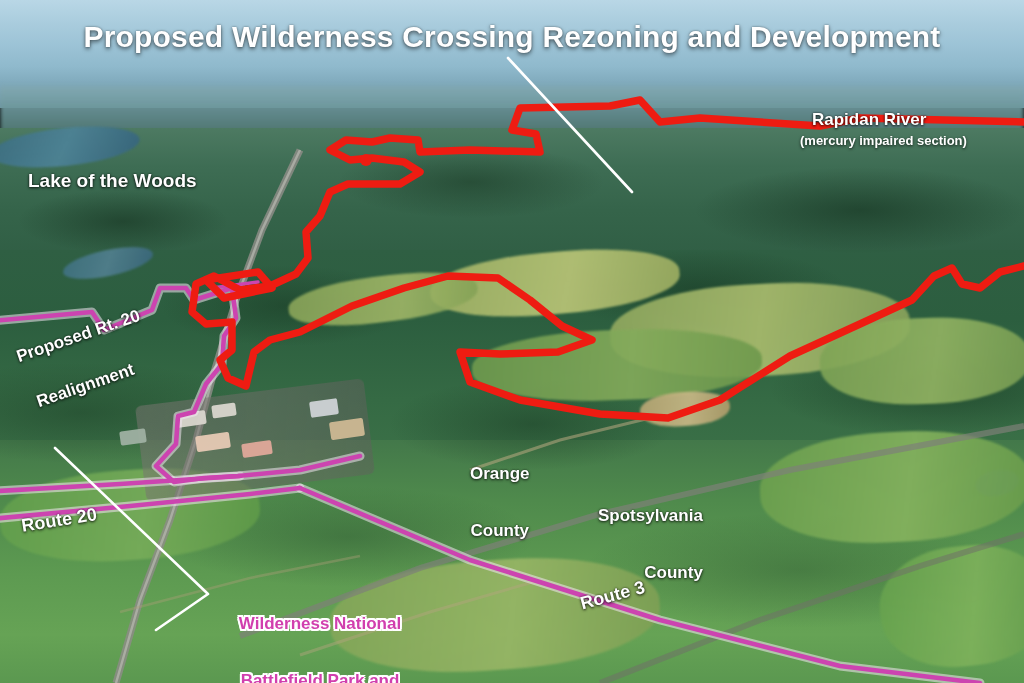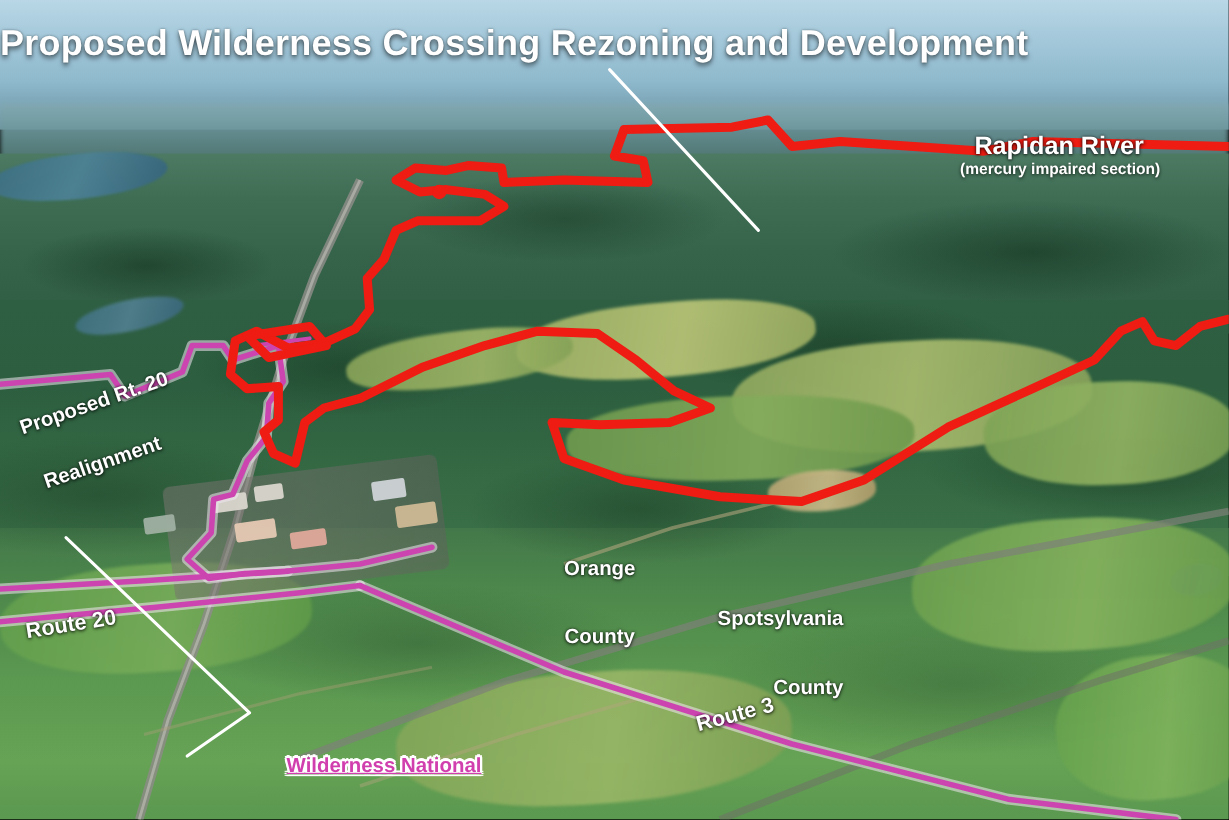--- a/index.html
+++ b/index.html
@@ -129,32 +129,32 @@
   }
   .bldg { position: absolute; background: #d9d6ce; border-radius: 2px; opacity: .95; }
 
   
   svg.vec { position: absolute; inset: 0; width: 1024px; height: 683px; overflow: visible; }
 
   
   .lbl { position: absolute; white-space: pre; line-height: 1.12; }
 
   .title {
-    left: 0; top: 20px; width: 1024px; 
+    left: 0; top: 20px; width: 1024px; text-align: center;
     font-size: 30px; font-weight: bold; color: #ffffff;
     letter-spacing: .2px;
     text-shadow: 0 2px 4px rgba(0,0,0,.55), 0 0 2px rgba(0,0,0,.4);
   }
 
   .white-lbl {
     color: #ffffff; font-weight: bold;
     text-shadow: 0 1px 3px rgba(0,0,0,.75), 0 0 2px rgba(0,0,0,.6);
   }
 
-  .river-name { left: 812px; top: 110px; font-size: 21px; }
+  .river-name { left: 812px; top: 110px; font-size: 17px; }
   .river-sub  { left: 800px; top: 134px; font-size: 13px; font-weight: bold;
                 color:#fff; text-shadow: 0 1px 3px rgba(0,0,0,.8); }
   .low-label  { left: 28px;  top: 170px; font-size: 19px; }
   .orange-c   { left: 470px; top: 426px; font-size: 17px; text-align: center; }
   .spotsy-c   { left: 598px; top: 468px; font-size: 17px; text-align: right; }
 
   .rot-lbl { font-weight: bold; color:#fff;
              text-shadow: 0 1px 3px rgba(0,0,0,.8), 0 0 2px rgba(0,0,0,.55); }
   .rt20-prop { left: 14px;  top: 348px; font-size: 17px;
                transform: rotate(-19deg); transform-origin: left top; }
@@ -167,21 +167,21 @@
 
   .battlefield {
     left: 180px; top: 576px; width: 280px; text-align: center;
     font-size: 17px; font-weight: bold; color: #d13fae;
     text-shadow:
       -1.6px -1.6px 0 #fff,  1.6px -1.6px 0 #fff,
       -1.6px  1.6px 0 #fff,  1.6px  1.6px 0 #fff,
        0 -1.8px 0 #fff, 0 1.8px 0 #fff,
       -1.8px 0 0 #fff, 1.8px 0 0 #fff;
   }
-  .battlefield div { margin: 14px 0; text-decoration: underline; }
+  .battlefield div { margin: 0 0; }
 </style>
 </head>
 <body>
 
 <div id="stage">
 
   <div id="aerial">
     <div class="layer sky"></div>
     <div class="layer haze-far"></div>
     <div class="layer mid-forest"></div>
@@ -274,20 +274,21 @@
     <circle cx="366" cy="160" r="6" fill="#ee1c12"></circle>
   </svg>
 
   <svg class="vec">
     <path d="M 508 58 L 632 192" stroke="#ffffff" stroke-width="2.6" fill="none" stroke-linecap="round"></path>
     <path d="M 55 448 L 208 594 L 156 630" stroke="#ffffff" stroke-width="2.6" fill="none" stroke-linecap="round" stroke-linejoin="round"></path>
   </svg>
 
   <div class="lbl title">Proposed Wilderness Crossing Rezoning and Development</div>
 
+  <div class="lbl white-lbl low-label">Lake of the Woods</div>
 
   <div class="lbl white-lbl river-name">Rapidan River</div>
   <div class="lbl river-sub">(mercury impaired section)</div>
 
   <div class="lbl white-lbl orange-c">
     <div>Orange</div>
     <div>County</div>
   </div>
 
   <div class="lbl white-lbl spotsy-c">

